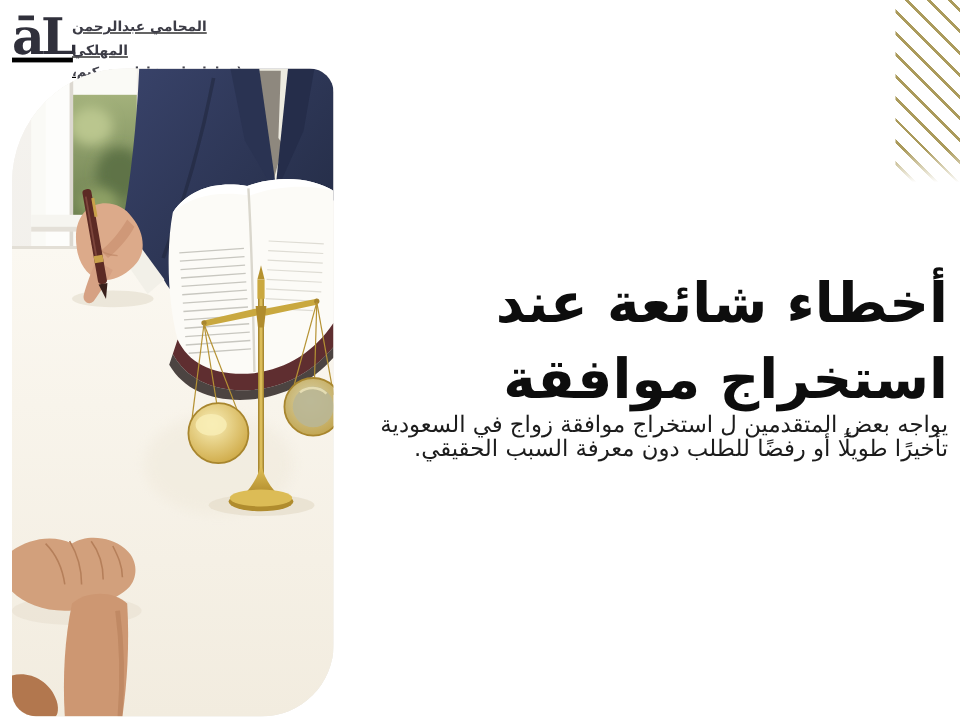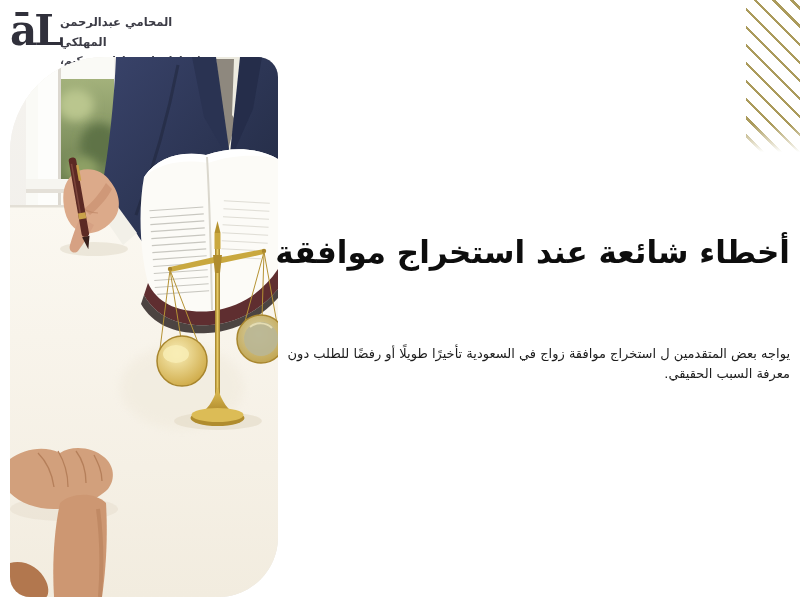--- a/index.html
+++ b/index.html
@@ -1,21 +1,21 @@
 <!DOCTYPE html>
 <html lang="ar"><head>
 <meta charset="utf-8">
 <style>
   html,body{margin:0;padding:0;background:#ffffff;}
   .page{
     position:relative;width:800px;height:600px;overflow:hidden;background:#ffffff;
     font-family:"DejaVu Sans",sans-serif;
   }
   
-  .brand{position:absolute;left:10px;top:8px;display:flex;align-items:flex-start;}
+  .brand{position:absolute;left:10px;top:8px;display:flex;align-items:flex-start;text-decoration:underline;}
   .logo-mark{
     font-family:"DejaVu Serif",serif;font-weight:700;font-size:42px;line-height:46px;
     color:#30303b;letter-spacing:-3px;width:48px;
   }
   .brand-text{width:156px;margin-left:2px;direction:rtl;text-align:left;color:#3c3c46;margin-top:4px;}
   .brand-name{font-size:11.5px;font-weight:700;line-height:20px;letter-spacing:0.5px;}
   .brand-services{font-size:10.5px;font-weight:700;line-height:17px;letter-spacing:0.3px;color:#45454f;}
   
   .stripes{
     position:absolute;top:0;right:0;width:54px;height:152px;
@@ -26,26 +26,26 @@
   
   .photo{
     position:absolute;left:10px;top:57px;width:268px;height:540px;
     border-radius:95px 20px 60px 20px;overflow:hidden;background:#f2f0ec;
   }
   .photo svg{display:block;}
   
   .headline{
     position:absolute;top:220px;right:10px;width:520px;
     direction:rtl;text-align:right;color:#0d0d0d;
-    font-weight:700;font-size:31px;line-height:64px;
+    font-weight:700;font-size:46px;line-height:64px;
   }
   .subtitle{
     position:absolute;top:344px;right:10px;width:520px;
     direction:rtl;text-align:right;color:#1c1c1c;
-    font-size:13px;line-height:20px;
+    font-size:19px;line-height:20px;
   }
 </style>
 </head>
 <body>
 
 <div class="page">
 
   <div class="brand">
     <div class="logo-mark">āL</div>
     <div class="brand-text">

